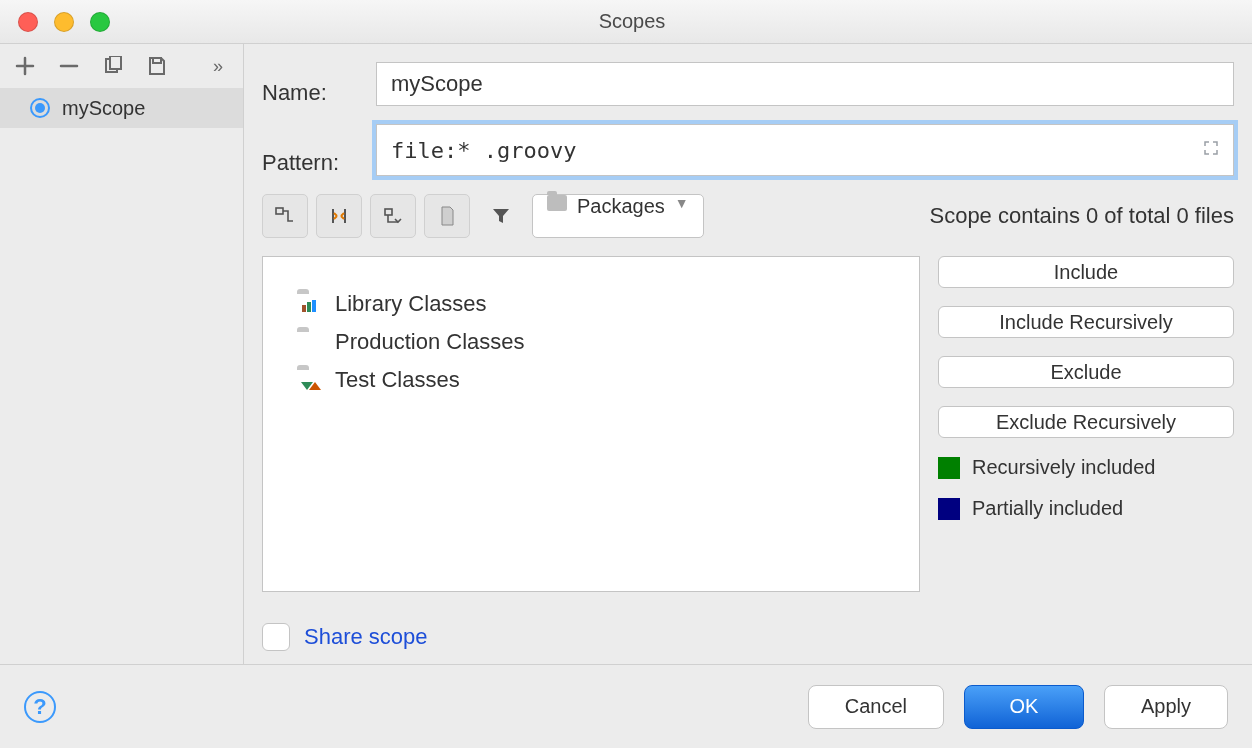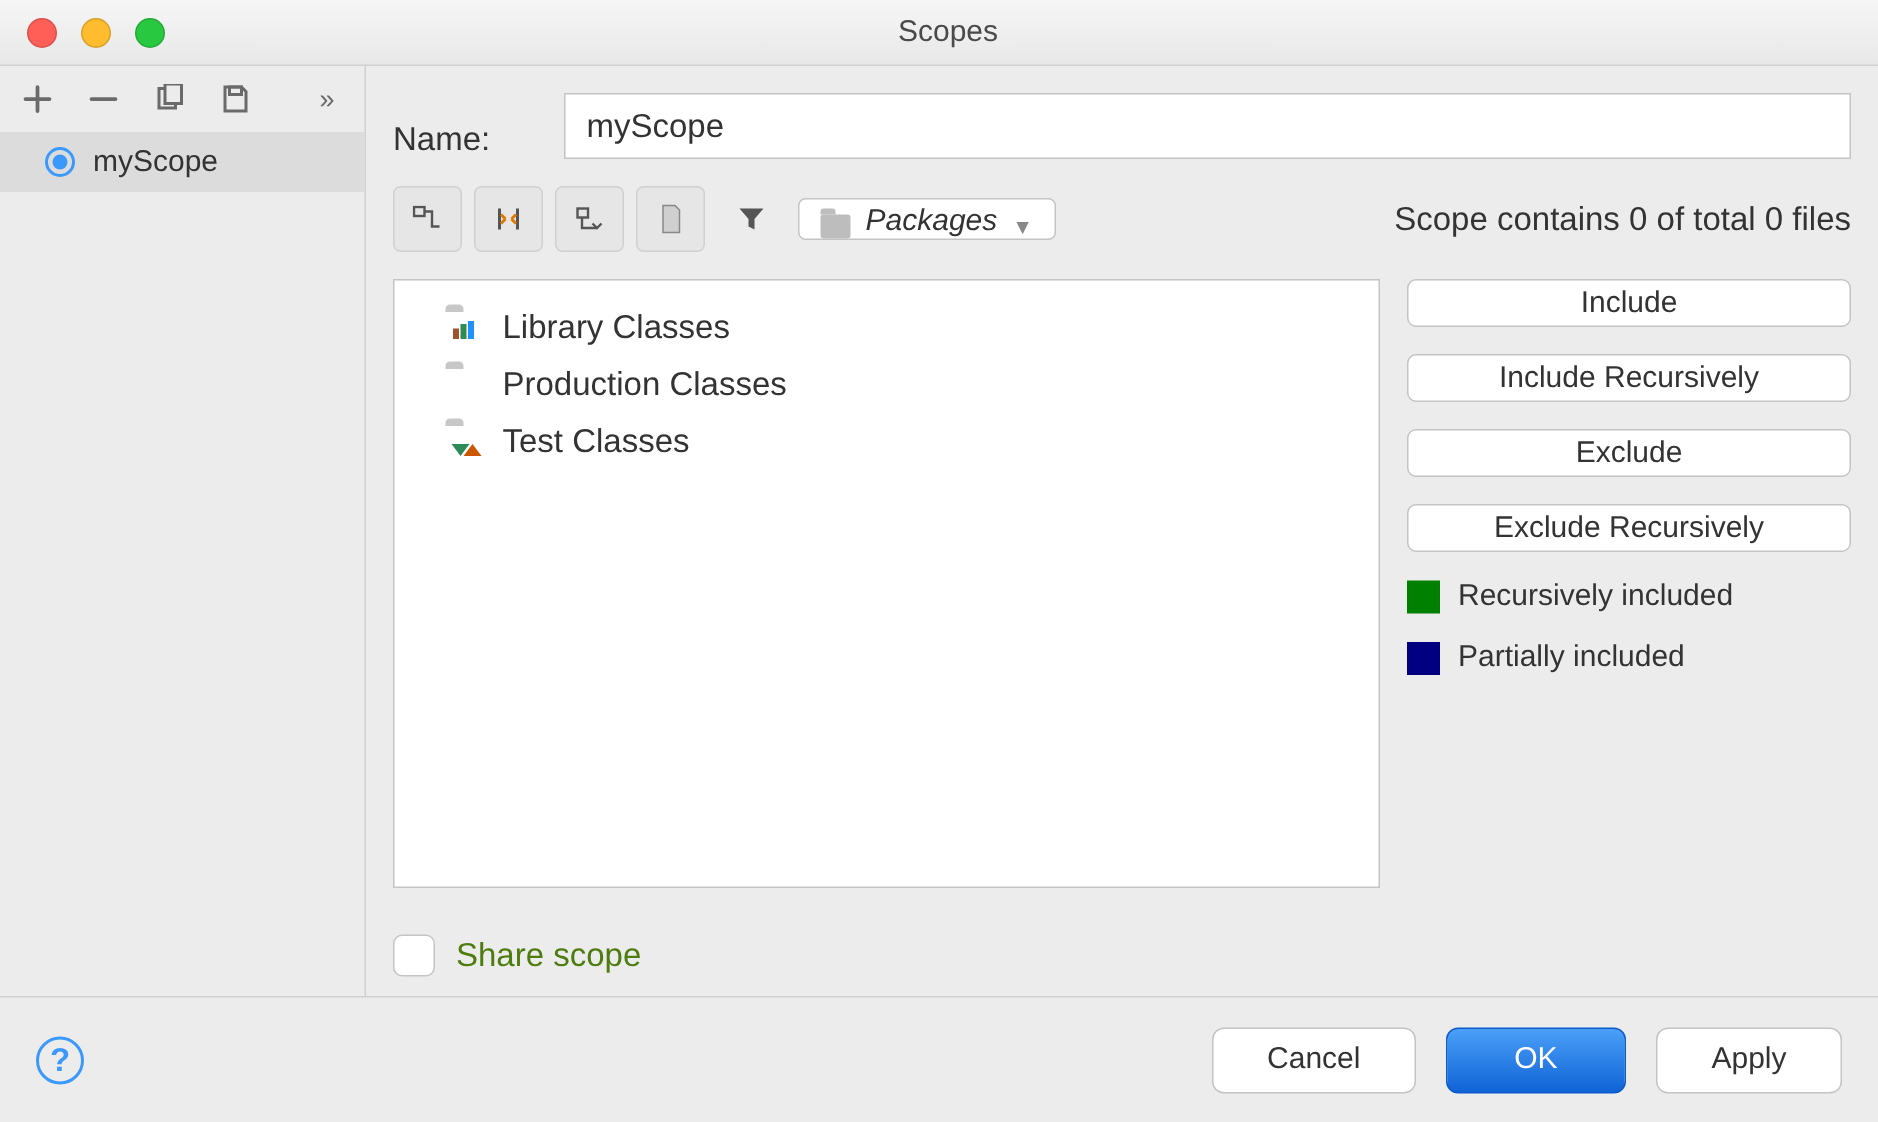--- a/index.html
+++ b/index.html
@@ -112,44 +112,43 @@
 .tool-btn {
   width: 46px; height: 44px;
   background: #e6e6e6;
   border: 1px solid #d0d0d0;
   border-radius: 5px;
   display: flex; align-items: center; justify-content: center;
   color: #555; font-size: 18px; cursor: pointer;
 }
 .tool-btn.flat { background: transparent; border: none; }
 .packages-dd {
-  height: 28px;
+  height: 44px;
   background: #fff;
   border: 1px solid #c4c4c4;
   border-radius: 5px;
-  display: flex; align-items: flex-end;
+  display: flex; align-items: flex-start;
   padding: 0 14px;
   gap: 10px;
   font-size: 20px;
   color: #333;
   cursor: pointer;
-  font-style: italic;
 }
 .folder-mini { width: 20px; height: 16px; background: #bdbdbd; border-radius: 2px; position: relative; }
 .folder-mini::before { content:""; position:absolute; top:-4px; left:0; width:10px; height:4px; background:#bdbdbd; border-radius:2px 2px 0 0; }
 .dd-caret { color: #888; font-size: 14px; }
 .status-text { margin-left: auto; font-size: 22px; color: #333; }
 
 
 .mid { flex: 1; display: flex; gap: 18px; min-height: 0; }
 .tree {
   flex: 1;
   background: #fff;
   border: 1px solid #c4c4c4;
-  padding: 12px 0;
+  padding: 28px 0;
   overflow: auto;
 }
 .tree-item {
   display: flex; align-items: center; gap: 12px;
   padding: 6px 34px;
   font-size: 22px; color: #333;
   cursor: pointer;
 }
 .ti-icon { width: 26px; height: 20px; position: relative; }
 .folder-base { width: 26px; height: 20px; background:#c7c7c7; border-radius:3px; position:relative; }
@@ -175,21 +174,21 @@
 
 
 .share-row { display: flex; align-items: center; gap: 14px; height: 54px; }
 .checkbox {
   width: 28px; height: 28px;
   border: 1px solid #c4c4c4;
   border-radius: 6px;
   background: #fff;
   cursor: pointer;
 }
-.share-lbl { font-size: 22px; color: #4d7c0f; }
+.share-lbl { font-size: 22px; color: #1d4ed8; }
 
 
 .footer {
   height: 84px;
   border-top: 1px solid #d0d0d0;
   display: flex;
   align-items: center;
   padding: 0 24px;
   gap: 18px;
 }
@@ -265,20 +264,31 @@
       </div>
     </div>
   </div>
 
   <div class="main">
     <div class="row">
       <div class="lbl">Name:</div>
       <input class="text-input" value="myScope" style="">
     </div>
 
+    <div class="row">
+      <div class="lbl">Pattern:</div>
+      <div class="pattern-input">
+        <span>file:* .groovy</span>
+        <span class="expand-icon">
+          <svg width="16" height="16" viewBox="0 0 16 16">
+              <path d="M2 6 L2 2 L6 2 M10 2 L14 2 L14 6 M14 10 L14 14 L10 14 M6 14 L2 14 L2 10" fill="none" stroke="#9aa0a6" stroke-width="1.5"></path>
+            </svg>
+        </span>
+      </div>
+    </div>
 
     <div class="tool-row">
       <div class="tool-btn">
         <svg width="20" height="18" viewBox="0 0 20 18">
             <rect x="1" y="1" width="7" height="6" fill="none" stroke="#555" stroke-width="1.6"></rect>
             <path d="M8 4 h5 v10 h5" fill="none" stroke="#555" stroke-width="1.6"></path>
           </svg>
       </div>
       <div class="tool-btn">
         <svg width="20" height="18" viewBox="0 0 20 18">

